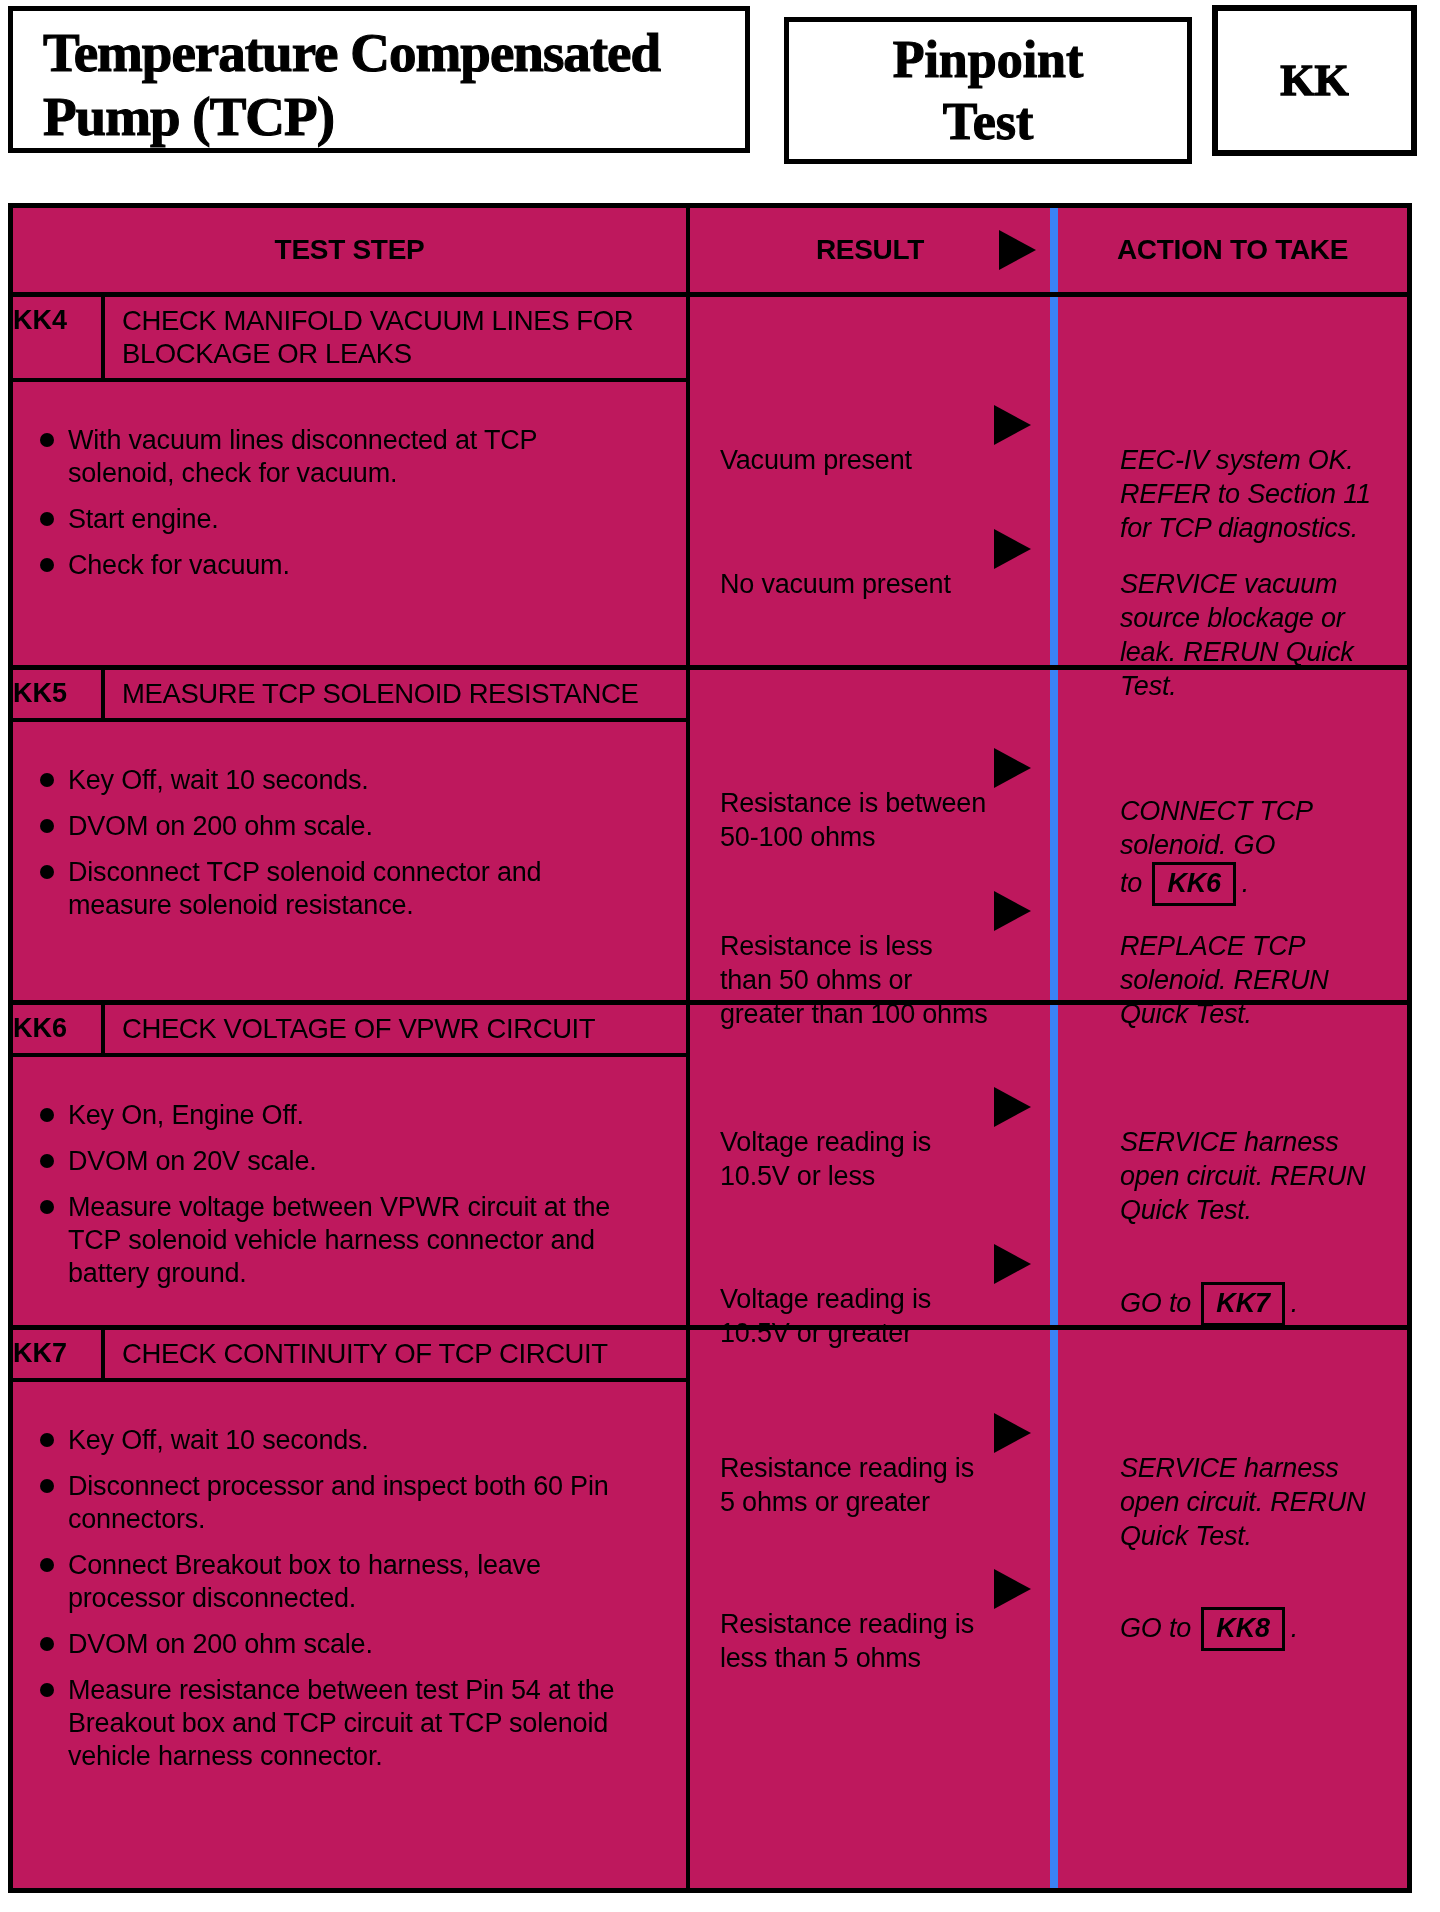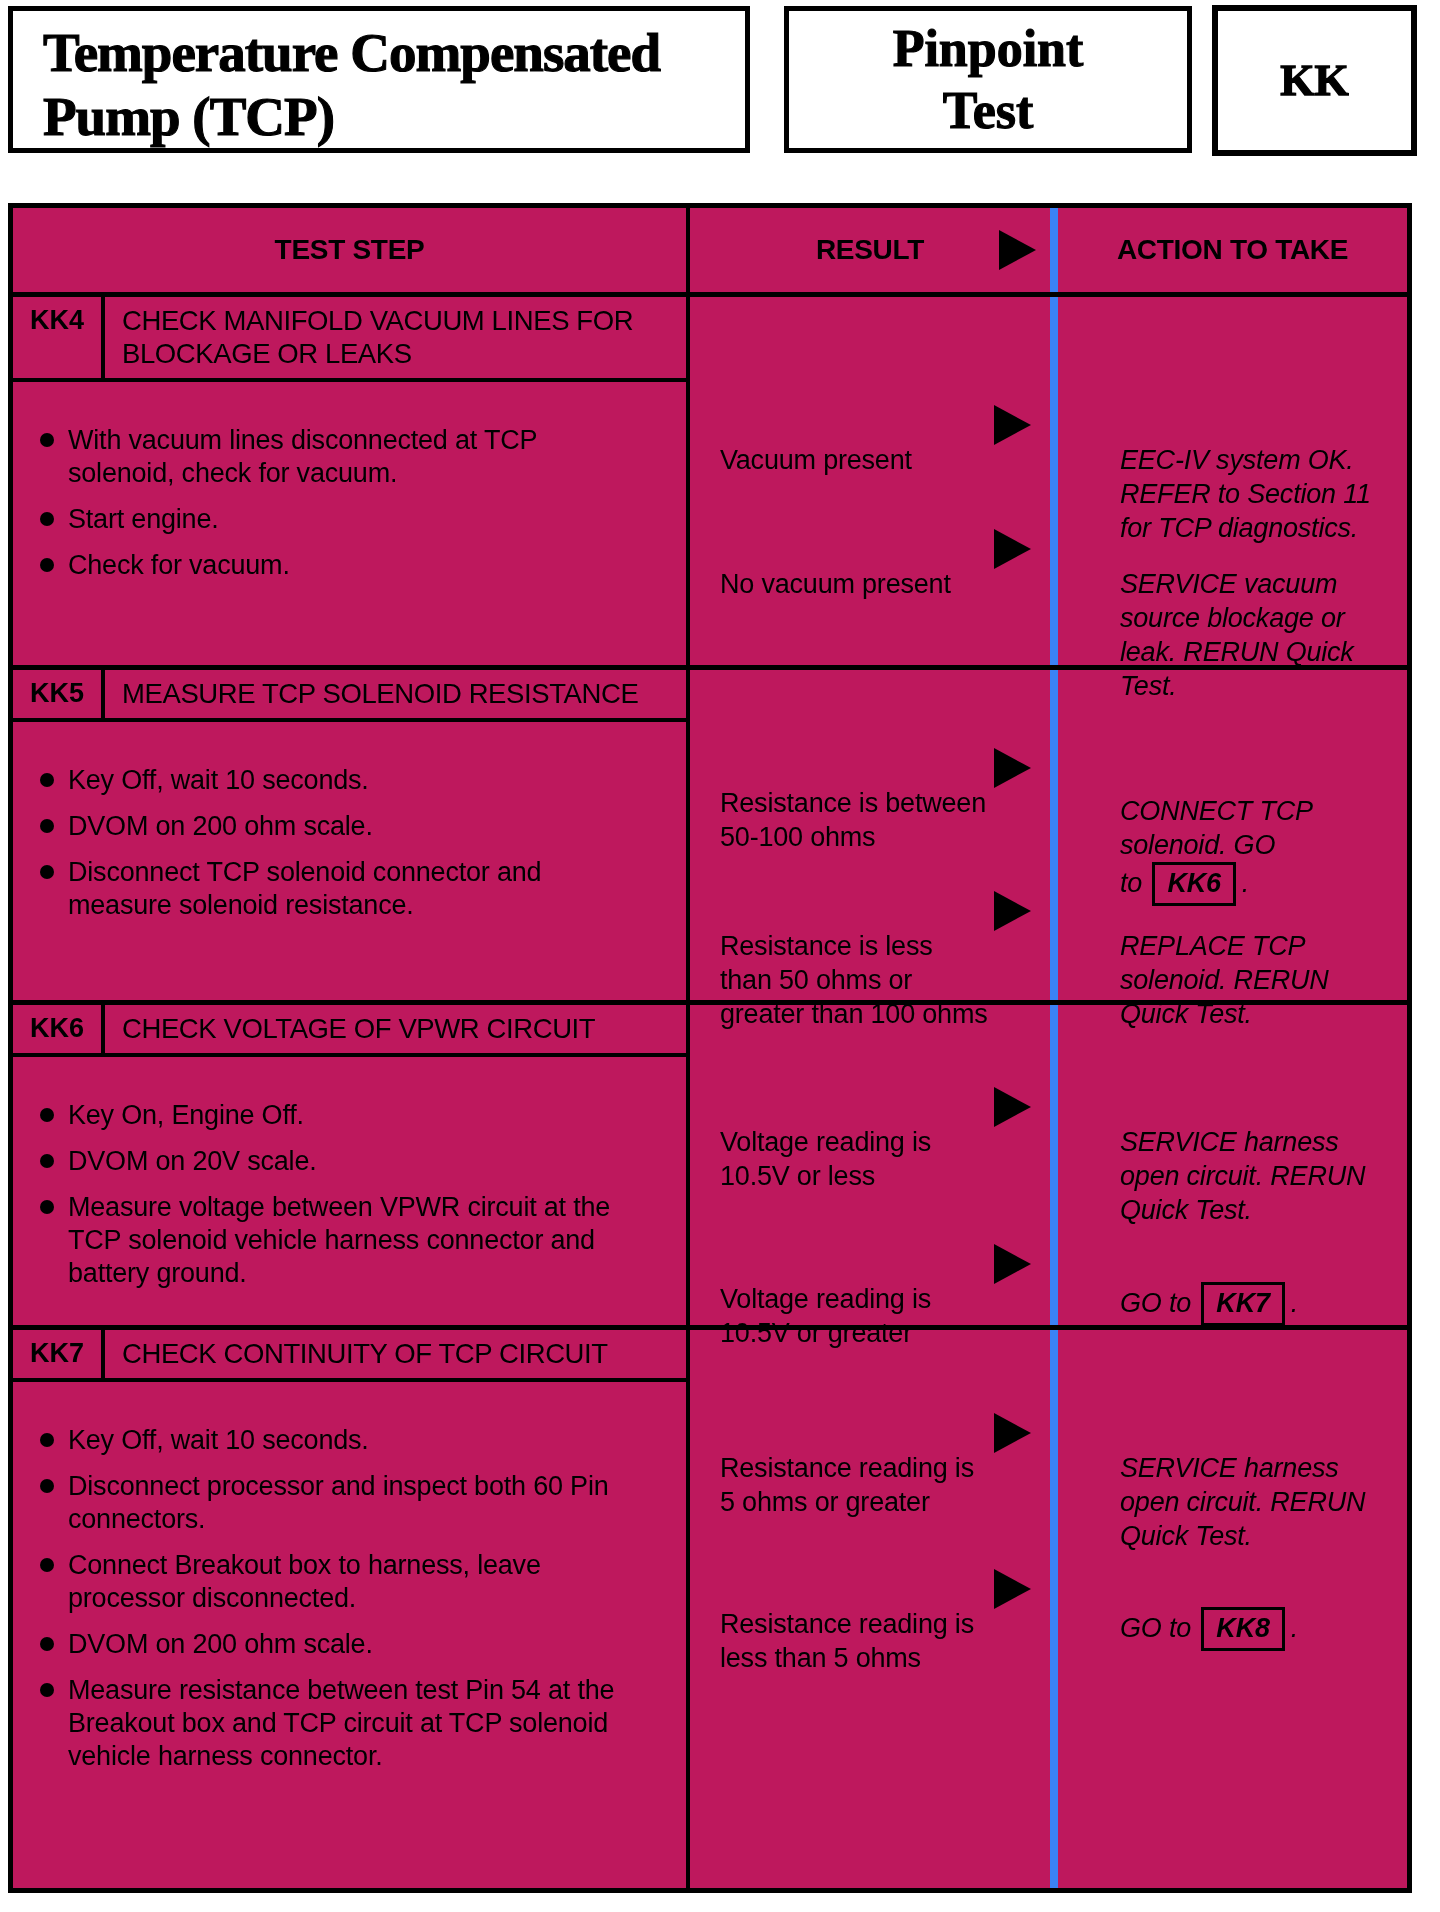--- a/index.html
+++ b/index.html
@@ -13,21 +13,21 @@
   }
   
   .hdr-box{position:absolute;border:5px solid #000;box-sizing:border-box;background:#fff;}
   .title-box{left:8px;top:6px;width:742px;height:147px;}
   .title-box h1{
     margin:0;padding:10px 10px 0 30px;
     font-family:"Liberation Serif", serif;font-weight:700;
     font-size:55px;line-height:64px;letter-spacing:-1px;
     -webkit-text-stroke:1.1px #000;
   }
-  .pinpoint-box{left:784px;top:6px;width:408px;height:147px;display:flex;align-items:center;justify-content:center;}
+  .pinpoint-box{left:784px;top:17px;width:408px;height:147px;display:flex;align-items:center;justify-content:center;}
   .pinpoint-box .ptxt{
     width:260px;text-align:center;
     font-family:"Liberation Serif", serif;font-weight:700;
     font-size:52px;line-height:62px;
     -webkit-text-stroke:1.1px #000;
   }
   .code-box{left:1212px;top:5px;width:205px;height:151px;border-width:6px;display:flex;align-items:center;justify-content:center;}
   .code-box .ctxt{
     font-family:"Liberation Serif", serif;font-weight:700;font-size:44px;
     -webkit-text-stroke:1.3px #000;
@@ -46,21 +46,21 @@
   .thead{height:84px;flex:0 0 84px;}
   .thead > div{display:flex;align-items:center;justify-content:center;
     font-weight:700;font-size:28px;letter-spacing:-0.3px;}
   
   .section{border-top:5px solid #000;box-sizing:border-box;flex:0 0 auto;}
   .section.grow{flex:1 1 auto;}
   
   .band{display:flex;border-bottom:4px solid #000;}
   .band-id{
     flex:0 0 92px;border-right:4px solid #000;box-sizing:border-box;
-    text-align:center;font-weight:700;font-size:27px;line-height:33px;
+    font-weight:700;font-size:27px;line-height:33px;
     padding:7px 0 8px;
   }
   .band-title{
     flex:1;max-width:565px;
     font-size:27.5px;line-height:33px;letter-spacing:-0.4px;
     padding:7px 8px 8px 17px;
   }
   
   .steps{list-style:none;margin:42px 0 0 0;padding:0;width:630px;}
   .step{

